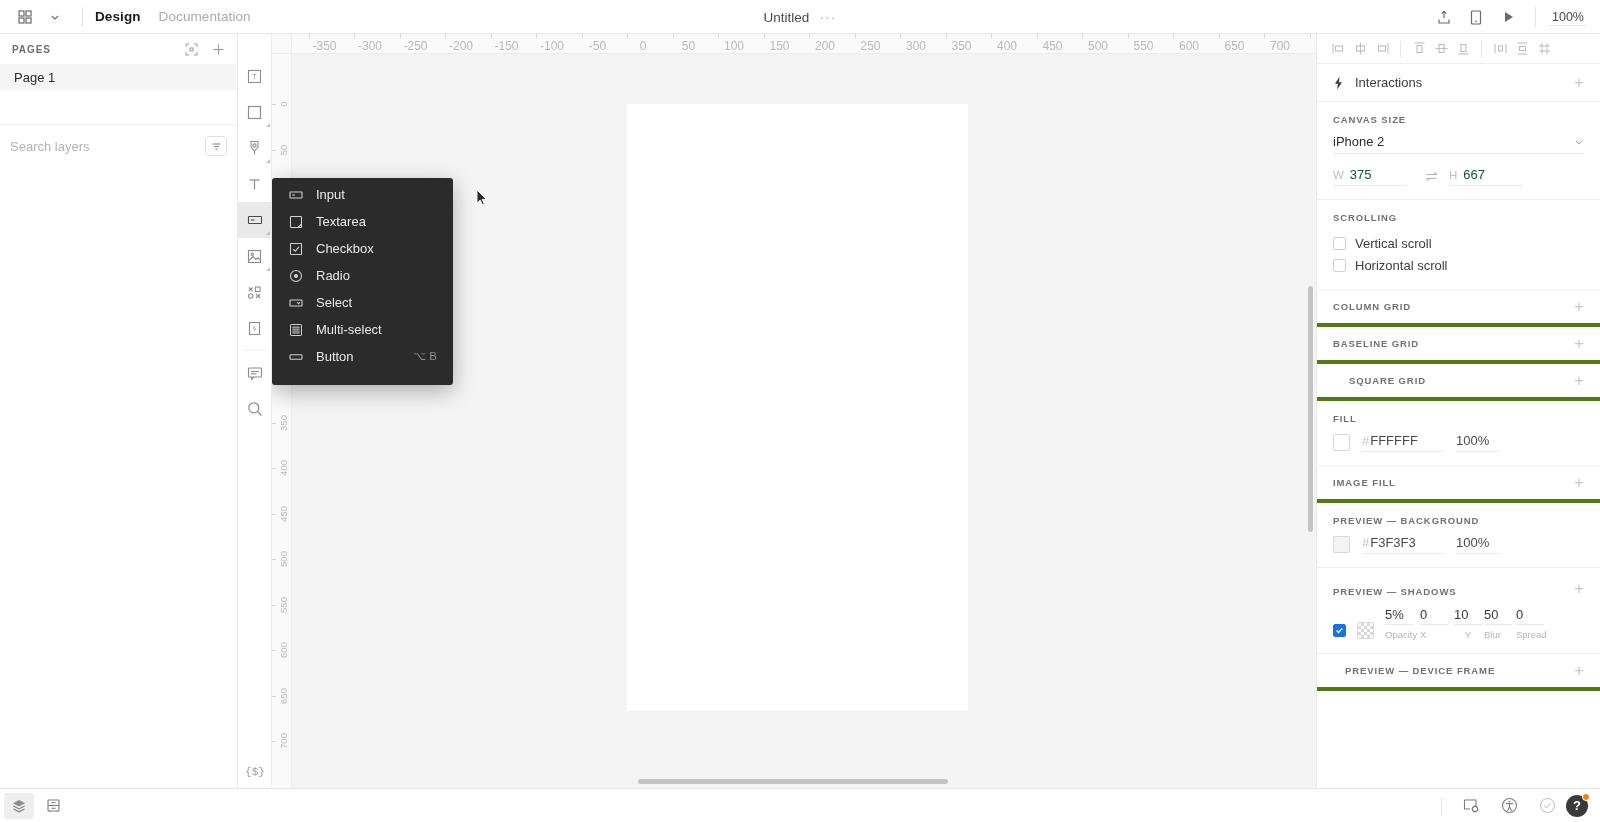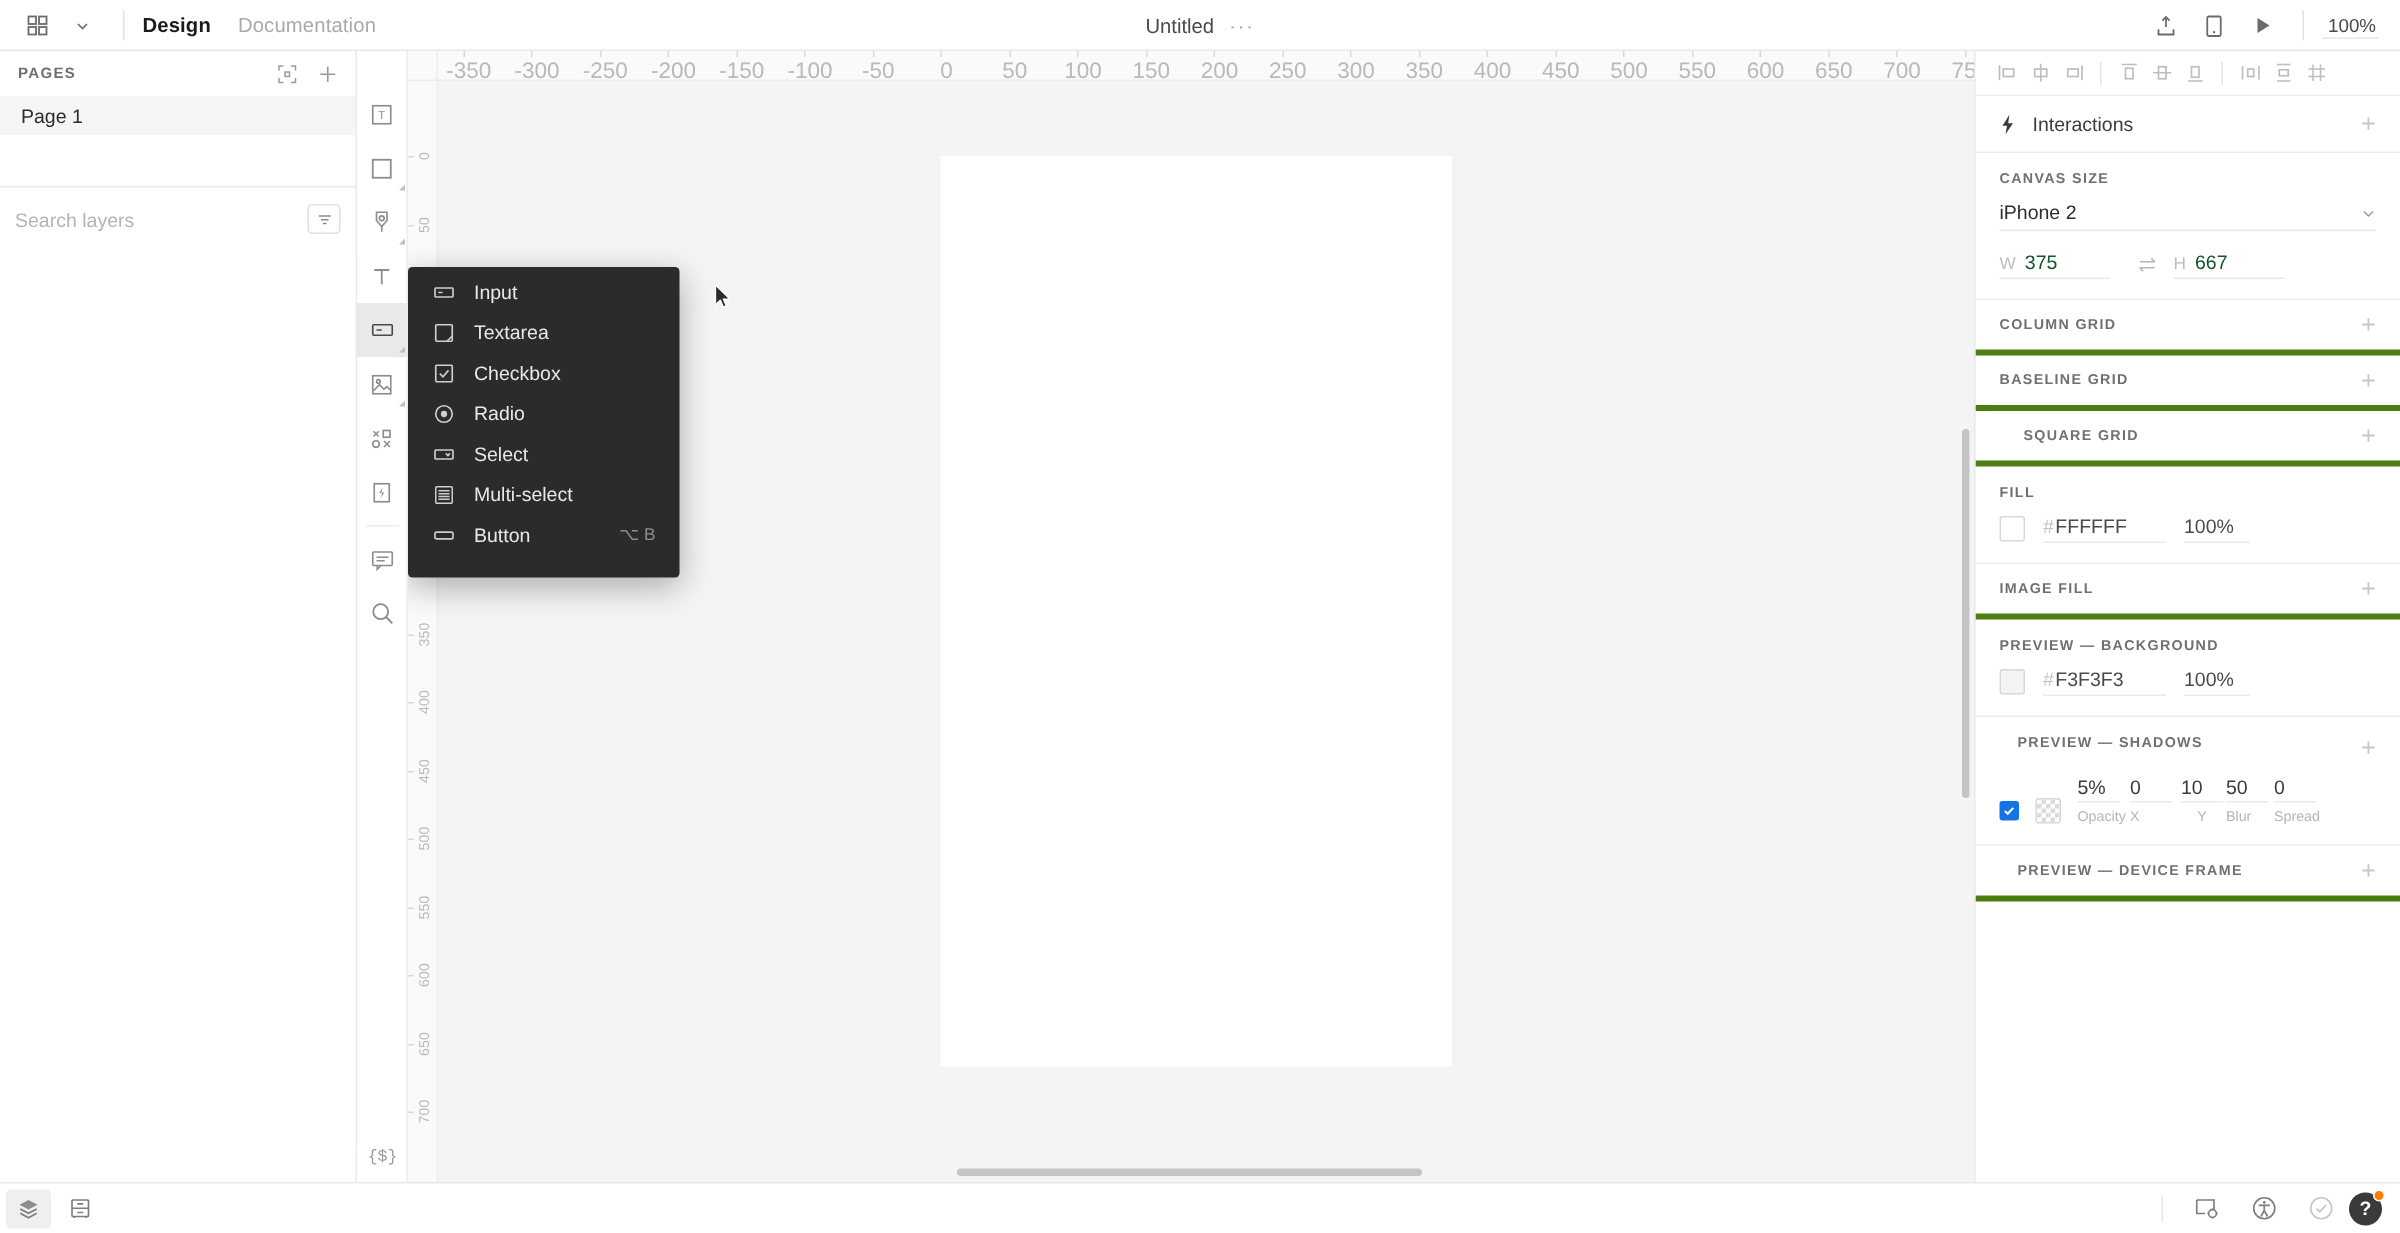--- a/index.html
+++ b/index.html
@@ -109,22 +109,22 @@
     position: absolute; left: 0; top: 0; width: 20px; height: 754px;
     background: #fafafa; border-right: 1px solid #ededed;
   }
   .ruler-corner {
     position: absolute; left: 0; top: 0; width: 20px; height: 20px; background: #fafafa; z-index: 3;
     border-right: 1px solid #ededed; border-bottom: 1px solid #ededed;
   }
   .tick-h { position: absolute; top: 0; height: 20px; }
   .tick-h i { position: absolute; left: 0; top: 0; width: 1px; height: 4px; background: #d8d8d8; display: block; }
   .tick-h span {
-    position: absolute; left: 4px; top: 5px; transform: translateX(-50%);
-    font-size: 15px; color: #b9b9b9; white-space: nowrap;
+    position: absolute; left: 16px; top: 5px; transform: translateX(-50%);
+    font-size: 12px; color: #b9b9b9; white-space: nowrap;
   }
   .tick-v { position: absolute; left: 0; width: 20px; }
   .tick-v i { position: absolute; left: 0; top: 0; width: 4px; height: 1px; background: #d8d8d8; display: block; }
   .tick-v span {
     position: absolute; left: 6px; top: 0; transform: rotate(-90deg) translateX(-50%);
     transform-origin: 0 0;
     font-size: 9.5px; color: #b9b9b9; white-space: nowrap;
   }
   .canvas-body { position: absolute; left: 20px; top: 20px; right: 0; bottom: 0; background: #f4f4f4; }
   .artboard {
@@ -739,20 +739,31 @@
               <path d="M3.8 10.7 L1.5 8.5"></path>
           </svg>
         </div>
         <div class="field">
           <span class="field-lbl">H</span>
           <span class="field-val">667</span>
         </div>
       </div>
     </div>
 
+    <div class="section">
+      <div class="sec-cap">SCROLLING</div>
+      <div class="check-row">
+        <span class="cbox"></span>
+        <span class="check-lbl">Vertical scroll</span>
+      </div>
+      <div class="check-row">
+        <span class="cbox"></span>
+        <span class="check-lbl">Horizontal scroll</span>
+      </div>
+    </div>
 
     <div class="collapsed-sec">
       <span class="sec-cap" style="margin:0;">COLUMN GRID</span>
       <span class="plus-btn">+</span>
     </div>
 
     <div class="collapsed-sec">
       <span class="sec-cap" style="margin:0;">BASELINE GRID</span>
       <span class="plus-btn">+</span>
     </div>
@@ -779,21 +790,21 @@
     <div class="section">
       <div class="sec-cap">PREVIEW — BACKGROUND</div>
       <div class="fill-row">
         <span class="swatch" style="background:#f3f3f3;"></span>
         <span class="hexfield"><span class="hash">#</span><span>F3F3F3</span></span>
         <span class="pctfield">100%</span>
       </div>
     </div>
 
     <div class="section">
-      <div style="display:flex;align-items:flex-start;margin-left:12px;">
+      <div style="display:flex;align-items:flex-end;">
         <span class="sec-cap" style="margin:0;">PREVIEW — SHADOWS</span>
         <span class="plus-btn">+</span>
       </div>
       <div class="shadow-row" style="margin-top:10px;">
         <span class="cbox checked" style="margin-right:11px;margin-bottom:3px;">
           <svg width="9" height="9" viewBox="0 0 9 9" fill="none" stroke="#fff" stroke-width="1.4">
             <path d="M1.6 4.6 L3.5 6.5 L7.2 2.6"></path>
           </svg>
         </span>
         <span class="swatch swatch-checker" style="margin-right:11px;margin-bottom:1px;"></span>

